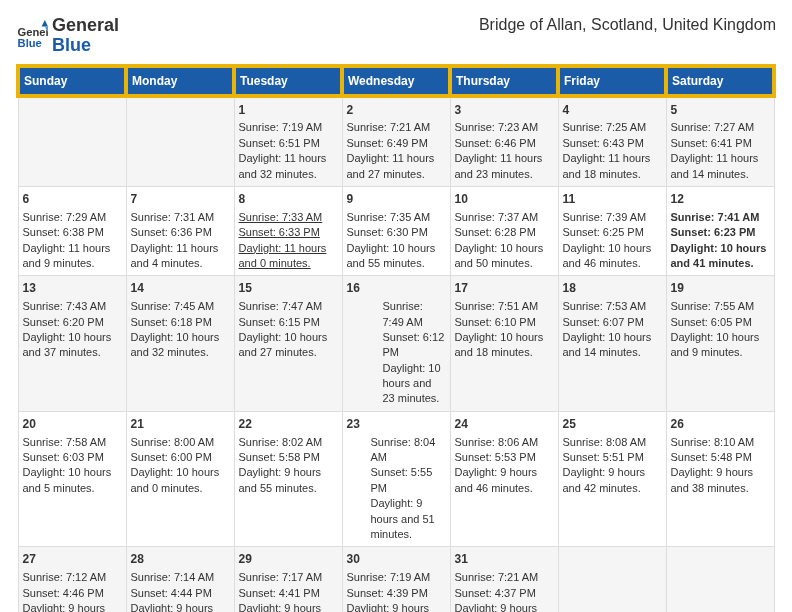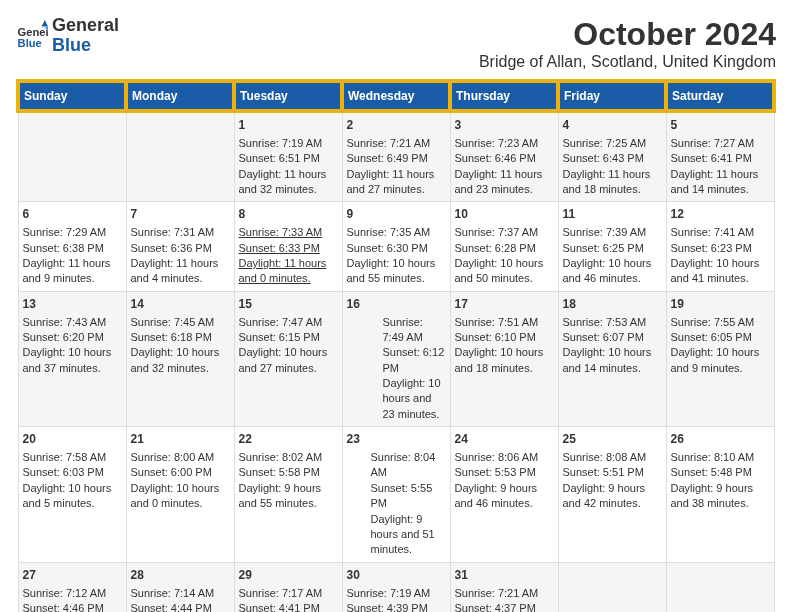--- a/index.html
+++ b/index.html
@@ -97,21 +97,20 @@
       <polygon points="36,8 40,16 40,8" fill="#4a9fd4"></polygon>
     </svg>
     <div>
       <div class="logo-text">
         <div>General</div>
         <div><span>Blue</span></div>
       </div>
     </div>
   </div>
   <div class="title-block">
-    <div class="main-title">October 2024</div>
     <div class="subtitle">Bridge of Allan, Scotland, United Kingdom</div>
   </div>
 </div>
 
 <table>
   <thead>
     <tr>
     <th>Sunday</th>
         <th>Monday</th>
         <th>Tuesday</th>
@@ -188,21 +187,21 @@
 Daylight: 10 hours and 50 minutes.</div>
         </td>
         <td>
           <span class="day-num">11</span>
           <div class="day-info" style="white-space: pre-line;">Sunrise: 7:39 AM
 Sunset: 6:25 PM
 Daylight: 10 hours and 46 minutes.</div>
         </td>
         <td>
           <span class="day-num">12</span>
-          <div class="day-info" style="white-space: pre-line;">Sunrise: 7:41 AM
+          <div class="day-info" style="white-space: pre-line; font-weight: bold;">Sunrise: 7:41 AM
 Sunset: 6:23 PM
 Daylight: 10 hours and 41 minutes.</div>
         </td>
       </tr>
       <tr>
         <td>
           <span class="day-num">13</span>
           <div class="day-info" style="white-space: pre-line;">Sunrise: 7:43 AM
 Sunset: 6:20 PM
 Daylight: 10 hours and 37 minutes.</div>

